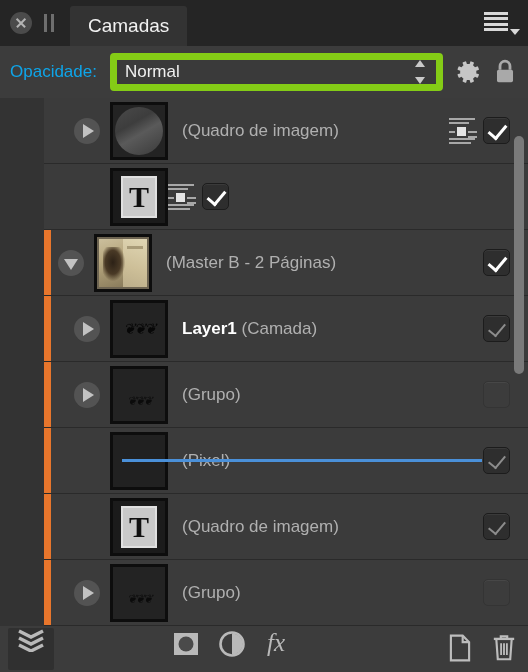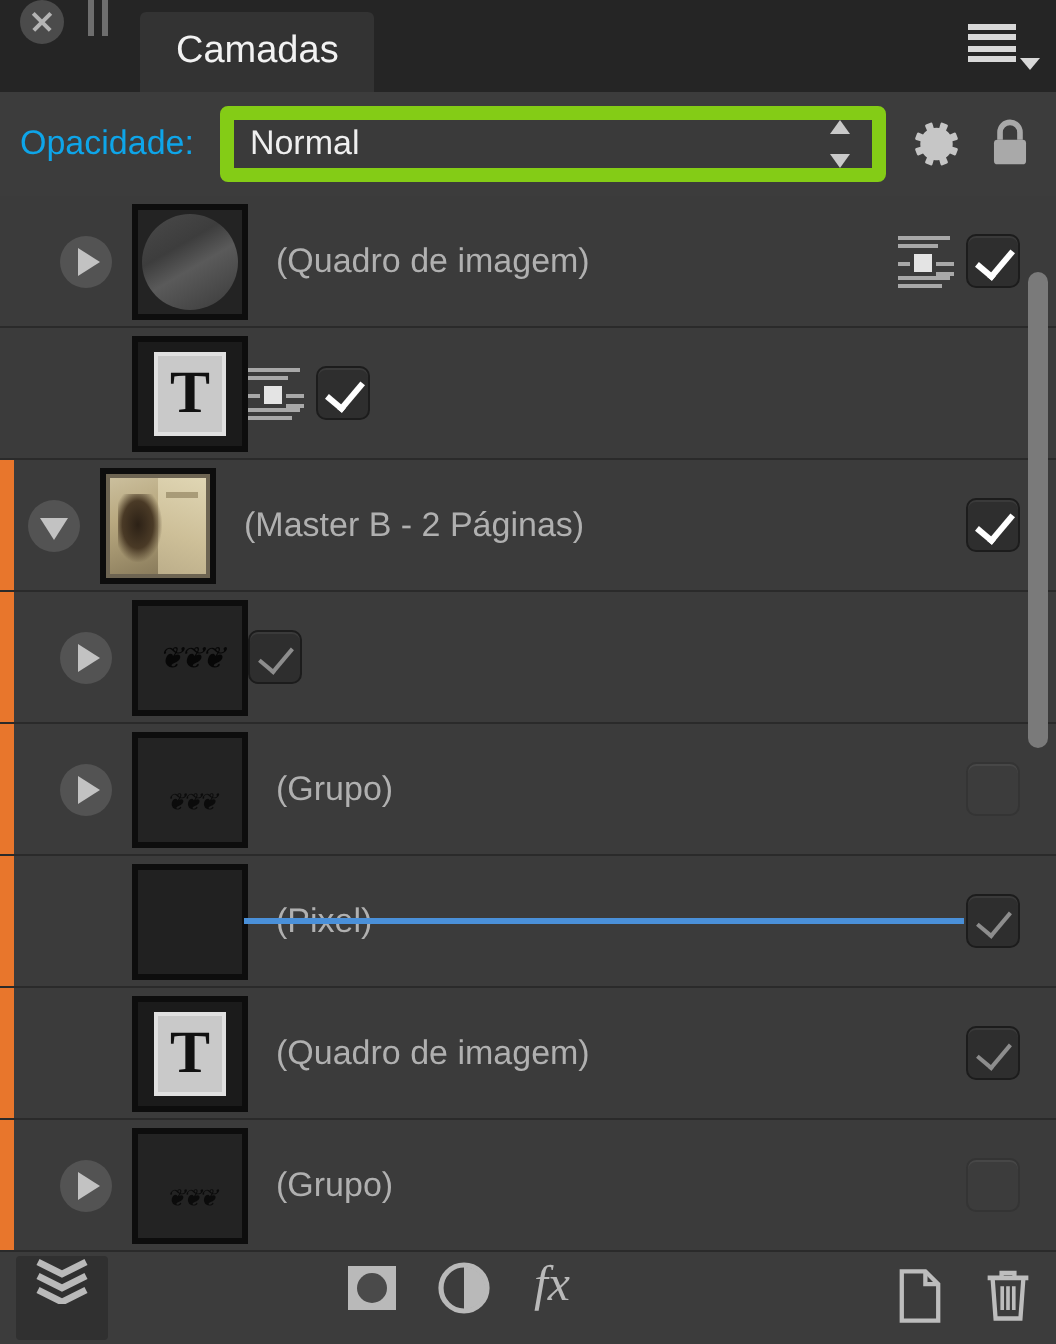--- a/index.html
+++ b/index.html
@@ -15,21 +15,21 @@
   
   .titlebar {
     position: relative;
     height: 46px;
     background: #252525;
     display: flex;
     align-items: flex-end;
   }
   .tb-left {
     display: flex;
-    align-items: flex-start;
+    align-items: center;
     height: 46px;
     padding-left: 10px;
     gap: 10px;
   }
   .close-icon {
     width: 22px; height: 22px;
     border-radius: 50%;
     background: #4b4b4b;
     position: relative;
     flex: 0 0 auto;
@@ -173,20 +173,21 @@
 
   .gear-icon { width: 30px; height: 30px; margin-left: 10px; flex: 0 0 auto; }
   .lock-icon { width: 26px; height: 30px; margin-left: 9px; flex: 0 0 auto; }
 
   
   .layerlist {
     position: relative;
     height: 528px;
     background: #333333;
     overflow: hidden;
+    padding-left: 44px;
   }
   .row {
     position: relative;
     height: 66px;
     border-bottom: 1px solid #2a2a2a;
     display: flex;
     align-items: center;
     background: #3b3b3b;
   }
   .row .sel-strip {
@@ -522,20 +523,24 @@
   </div>
 
   <div class="row">
     <span class="sel-strip"></span>
     <span class="disclosure">
         <i class="arrow-r"></i>
       </span>
     <span class="thumb th-orn">
       <i class="orn">❦❦❦</i>
     </span>
+    <span class="label">
+      <b class="strong">Layer1</b>
+      <span>(Camada)</span>
+    </span>
     <span class="checkbox on-dim"></span>
   </div>
   <div class="drop-line" style="top:361px"></div>
 
   <div class="row">
     <span class="sel-strip"></span>
     <span class="disclosure">
         <i class="arrow-r"></i>
       </span>
     <span class="thumb th-orn low">

